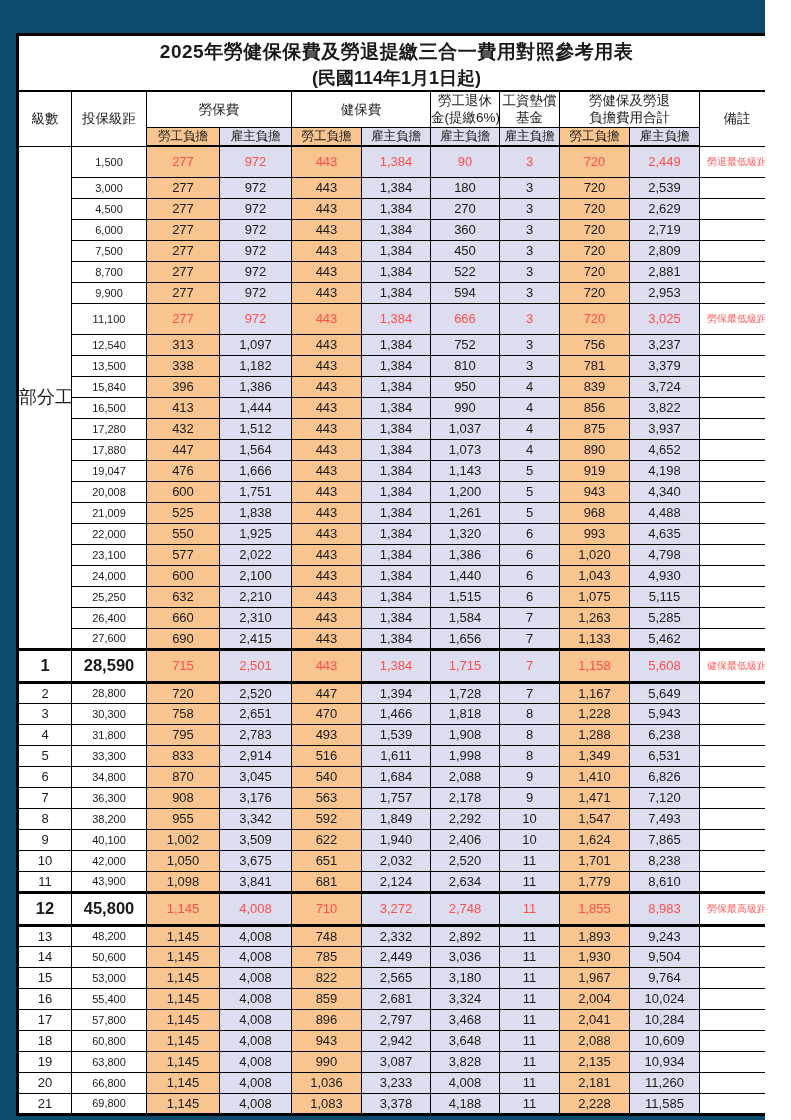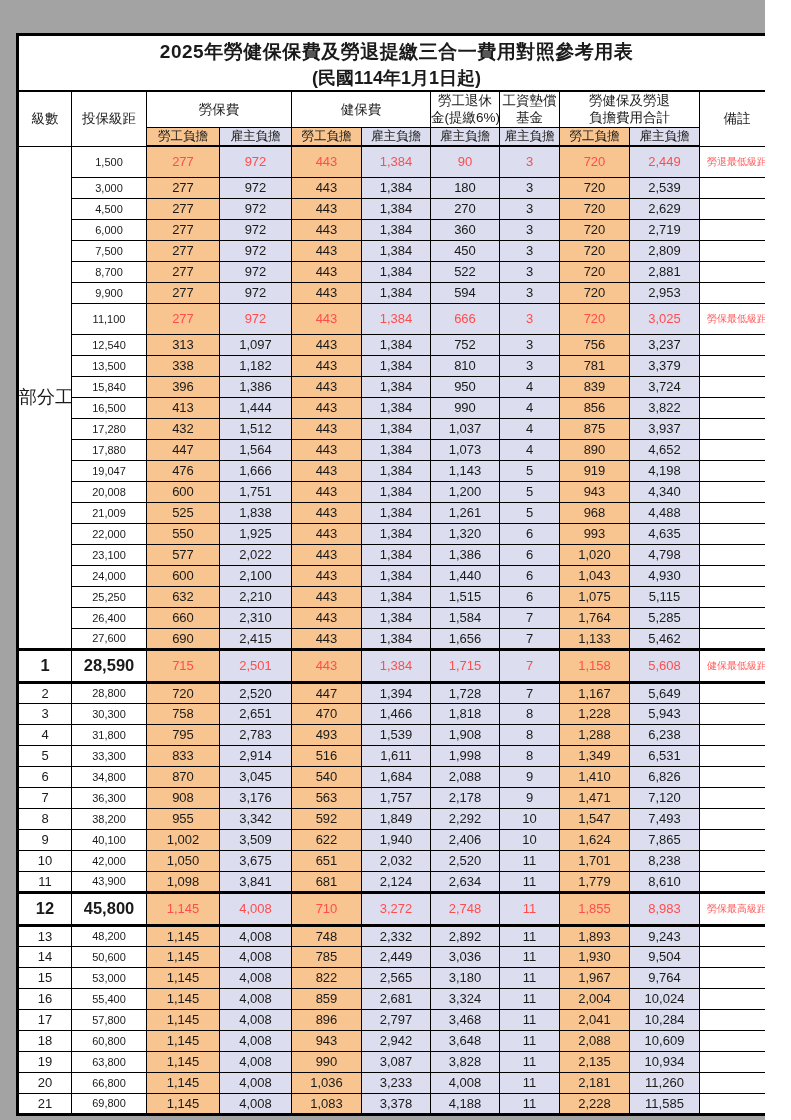--- a/index.html
+++ b/index.html
@@ -9,21 +9,21 @@
     --remark-red:#FF5A5A;
     --line:#000000;
   }
   *{box-sizing:border-box;}
   html,body{margin:0;padding:0;}
   body{
     width:791px;height:1120px;background:#ffffff;
     font-family:"Liberation Sans","DejaVu Sans",sans-serif;
     color:#1a1a1a;
   }
-  .page{position:relative;width:765px;height:1120px;background:#a3a3a3;overflow:hidden;}
+  .page{position:relative;width:765px;height:1120px;background:#0c4a6e;overflow:hidden;}
   table.ref{
     position:absolute;left:16px;top:33px;width:759px;
     border-collapse:collapse;table-layout:fixed;
     border:3px solid var(--line);
   }
   th,td{
     border:1.5px solid var(--line);
     padding:0;text-align:center;vertical-align:middle;
     white-space:nowrap;overflow:hidden;
   }
@@ -358,21 +358,21 @@
           <td class="remark"></td>
         </tr>
         <tr>
           <td class="bracket">26,400</td>
           <td class="val emp">660</td>
           <td class="val er">2,310</td>
           <td class="val emp">443</td>
           <td class="val er">1,384</td>
           <td class="val er">1,584</td>
           <td class="val er">7</td>
-          <td class="val emp">1,764</td>
+          <td class="val emp">1,263</td>
           <td class="val er">5,285</td>
           <td class="remark"></td>
         </tr>
         <tr>
           <td class="bracket">27,600</td>
           <td class="val emp">690</td>
           <td class="val er">2,415</td>
           <td class="val emp">443</td>
           <td class="val er">1,384</td>
           <td class="val er">1,656</td>

